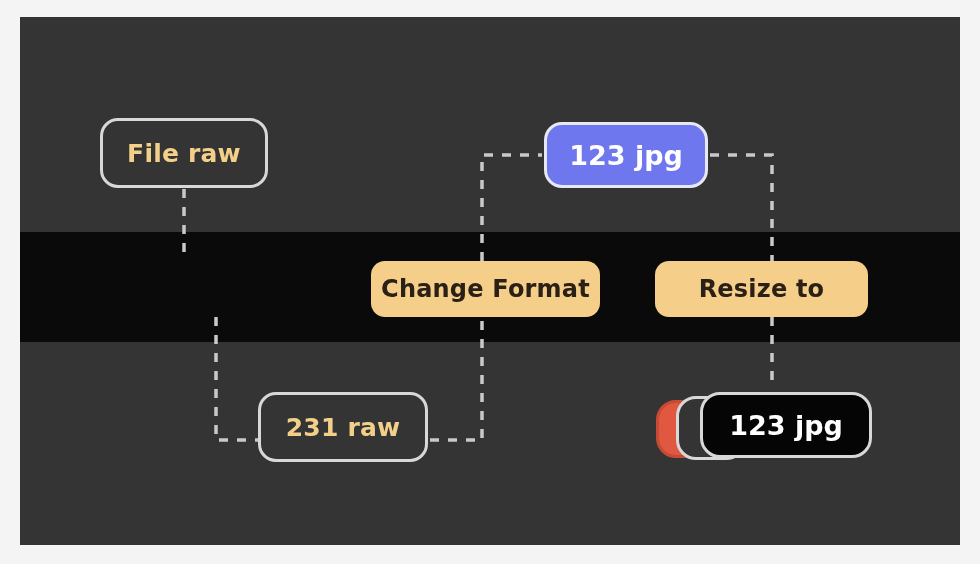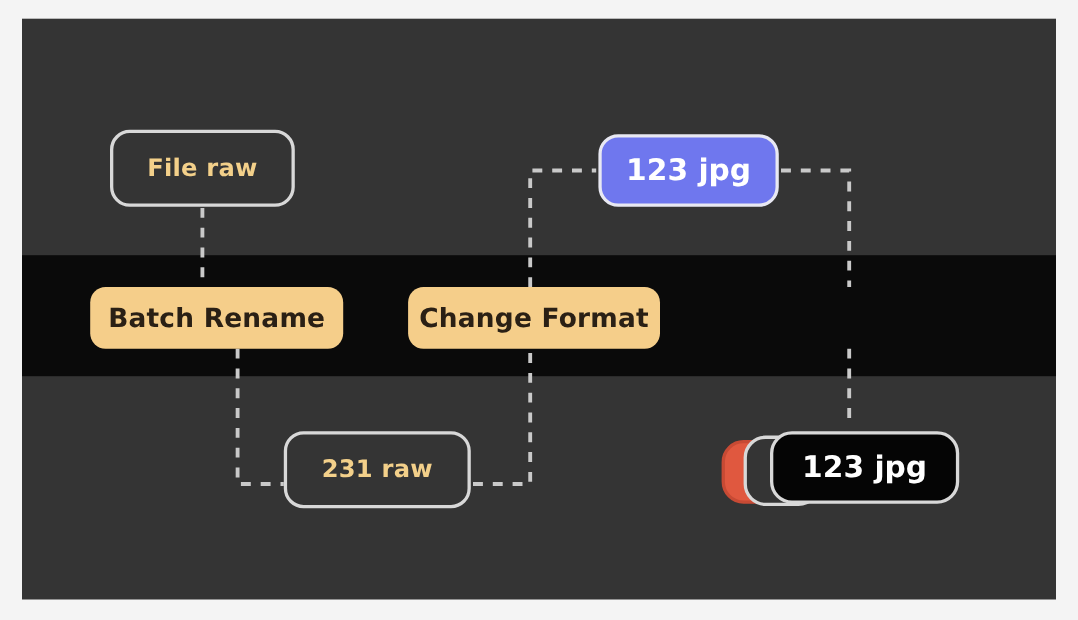--- a/index.html
+++ b/index.html
@@ -65,21 +65,21 @@
     white-space: nowrap;
     user-select: none;
   }
 
   
   .node-file {
     background: #343434;
     border: 3px solid #d8d8d8;
     border-radius: 18px;
     color: #f3d08a;
-    font-size: 22px;
+    font-size: 25px;
     font-weight: 600;
     letter-spacing: 0.2px;
   }
 
   
   .node-action {
     background: #f5ce8a;
     border: none;
     border-radius: 14px;
     color: #2a2015;
@@ -153,28 +153,28 @@
     </svg>
 
     <div class="node node-file" style="left:80px; top:101px; width:168px; height:70px;">
       <span>File raw</span>
     </div>
 
     <div class="node node-blue" style="left:524px; top:105px; width:164px; height:66px;">
       <span>123 jpg</span>
     </div>
 
-    <div class="node node-action" style="left:62px; top:244px; width:230px; height:56px;">
-      <span>Batch Rename</span>
-    </div>
 
     <div class="node node-action" style="left:351px; top:244px; width:229px; height:56px;">
       <span>Change Format</span>
     </div>
 
+    <div class="node node-action" style="left:635px; top:244px; width:213px; height:56px;">
+      <span>Resize to</span>
+    </div>
 
     <div class="node node-file" style="left:238px; top:375px; width:170px; height:70px;">
       <span>231 raw</span>
     </div>
 
     <div class="stack-card stack-card-back" style="left:636px; top:383px; width:60px; height:58px;"></div>
     <div class="stack-card stack-card-mid" style="left:656px; top:379px; width:70px; height:64px;"></div>
 
     <div class="node node-output" style="left:680px; top:375px; width:172px; height:66px;">
       <span>123 jpg</span>

